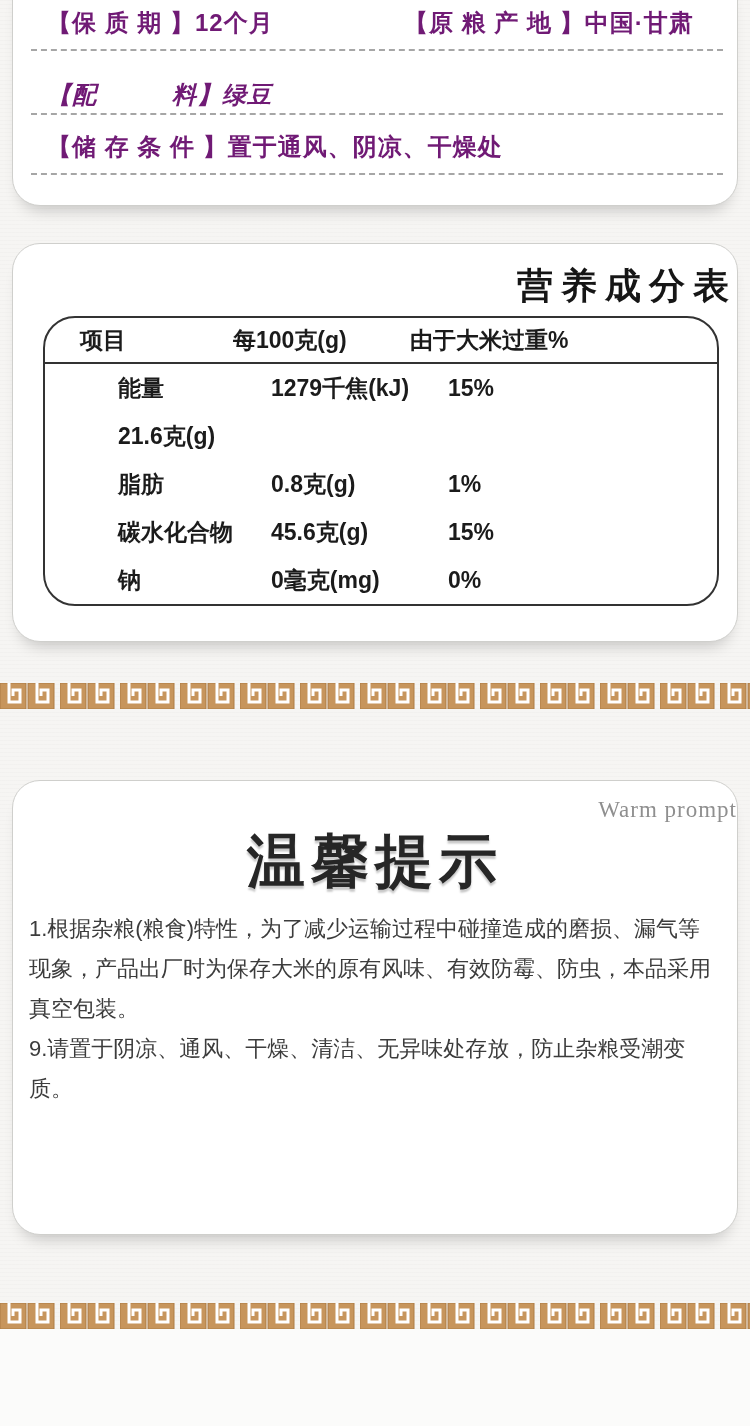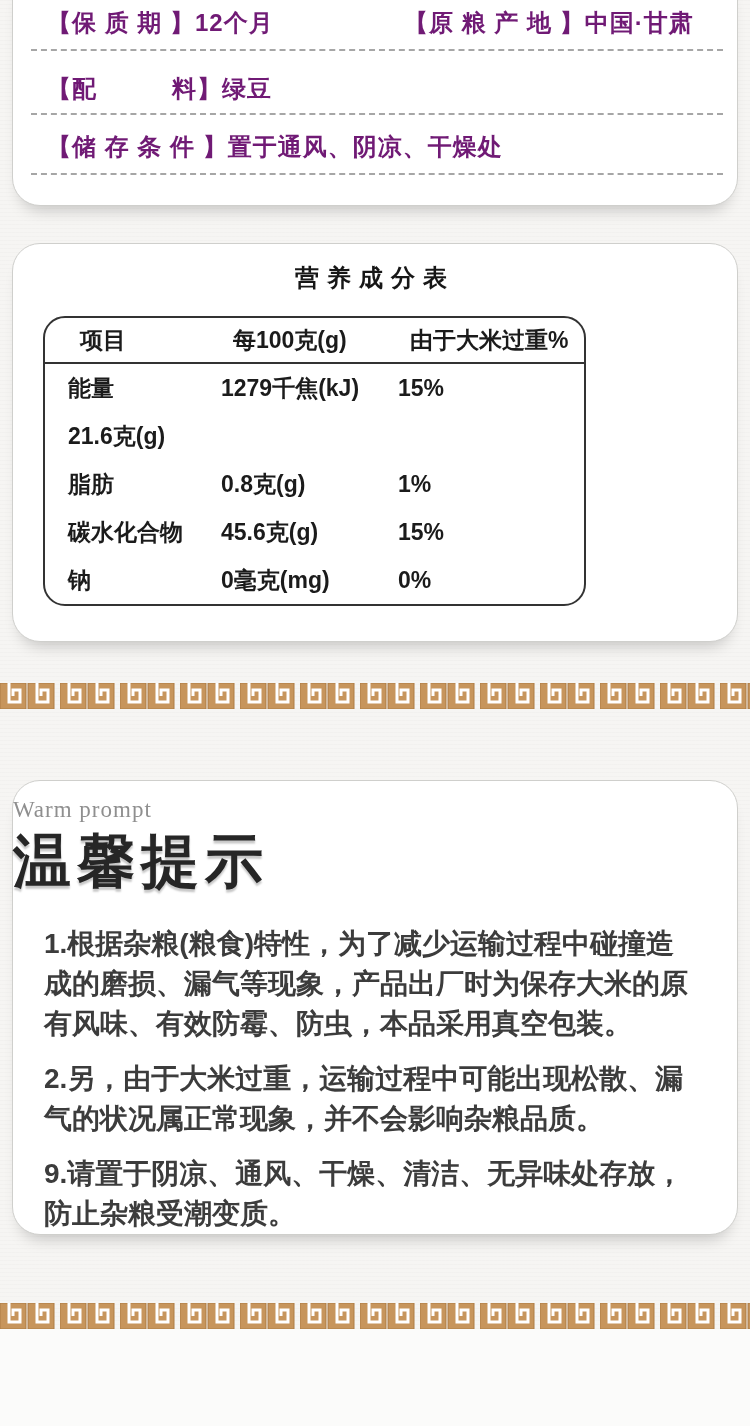--- a/index.html
+++ b/index.html
@@ -32,65 +32,66 @@
     position: absolute;
     font-size: 24px;
     font-weight: 600;
     line-height: 32px;
     color: #701a75;
     letter-spacing: 1px;
     white-space: nowrap;
   }
   .if-shelf   { left: 34px;  top: 36px; }
   .if-origin  { left: 391px; top: 36px; }
-  .if-ingred  { left: 34px;  top: 102px; }
+  .if-ingred  { left: 34px;  top: 108px; font-style: italic; }
   .if-storage { left: 34px;  top: 160px; }
   .dash {
     position: absolute;
     left: 18px; right: 14px;
     border-top: 2px dashed #a6a6a6;
   }
   .d1 { top: 78px; }
   .d2 { top: 142px; }
   .d3 { top: 202px; }
 
   
   #nutrition-card { top: 243px; height: 399px; }
   .ntitle {
     position: absolute;
     top: 18px; left: 0; width: 100%;
-    text-align: center;
-    font-size: 24px;
+    text-align: right;
+    font-size: 36px;
     font-weight: 700;
     letter-spacing: 8px;
     color: #161616;
   }
   .ntable {
     position: absolute;
     left: 30px; top: 72px;
-    width: 543px; height: 290px;
+    width: 676px; height: 290px;
     box-sizing: border-box;
     border: 2px solid #333333;
-    border-radius: 22px;
+    border-radius: 32px;
     overflow: hidden;
   }
   .nheader {
     height: 44px;
     border-bottom: 2px solid #333333;
     display: grid;
     grid-template-columns: 153px 177px 1fr;
     align-items: center;
     padding-left: 35px;
   }
   .nrow {
     height: 48px;
     display: grid;
     grid-template-columns: 153px 177px 1fr;
     align-items: center;
-    padding-left: 23px;
+    padding-left: 33px;
+    margin-left: 40px;
   }
   .ncell {
     font-size: 23px;
     font-weight: 600;
     color: #1b1b1b;
     white-space: nowrap;
   }
 
   
   .fret-band {
@@ -101,48 +102,49 @@
     line-height: 0;
   }
   #fret-top    { top: 683px; }
   #fret-bottom { top: 1303px; }
 
   
   #warm-card { top: 780px; height: 455px; }
   .warm-sub {
     position: absolute;
     top: 14px; left: 0; width: 100%;
-    text-align: left;
+    text-align: right;
     font-family: "Liberation Serif", serif;
     font-size: 23px;
     line-height: 30px;
     color: #8f8f8f;
     letter-spacing: 1px;
   }
   .warm-title {
     position: absolute;
     top: 44px; left: 0; width: 100%;
+    text-align: center;
     font-family: "Liberation Serif", serif;
     font-size: 58px;
     line-height: 74px;
     font-weight: 700;
     letter-spacing: 6px;
     color: #262626;
     text-shadow: 0 3px 2px rgba(0,0,0,0.22);
   }
   .warm-body {
     position: absolute;
     top: 128px;
     left: 16px; right: 24px;
   }
   .warm-body p {
-    margin: 15px;
-    font-size: 28px;
+    margin: 0;
+    font-size: 22px;
     line-height: 40px;
-    font-weight: 700;
+    font-weight: 400;
     color: #3c3c3c;
   }
 
   
   .bottom-strip {
     position: absolute;
     top: 1329px; left: 0;
     width: 750px; height: 97px;
     background: #fbfbfa;
   }
@@ -208,21 +210,20 @@
       </defs>
       <rect x="0" y="0" width="750" height="26" fill="url(#fret1)"></rect>
     </svg>
   </div>
 
   <div class="card" id="warm-card">
     <div class="warm-sub">Warm prompt</div>
     <div class="warm-title">温馨提示</div>
     <div class="warm-body">
       <p>1.根据杂粮(粮食)特性，为了减少运输过程中碰撞造成的磨损、漏气等现象，产品出厂时为保存大米的原有风味、有效防霉、防虫，本品采用真空包装。</p>
-      <p>2.另，由于大米过重，运输过程中可能出现松散、漏气的状况属正常现象，并不会影响杂粮品质。</p>
       <p>9.请置于阴凉、通风、干燥、清洁、无异味处存放，防止杂粮受潮变质。</p>
     </div>
   </div>
 
   <div class="fret-band" id="fret-bottom">
     <svg width="750" height="26" xmlns="http://www.w3.org/2000/svg">
       <defs>
         <pattern id="fret2" width="60" height="26" patternUnits="userSpaceOnUse">
           <rect x="0" y="0" width="26" height="26" fill="#c7955c" stroke="#ad7c44" stroke-width="1"></rect>
           <path d="M9 0 V19 H20 V7 H13 V13" fill="none" stroke="#ffffff" stroke-width="3"></path>

